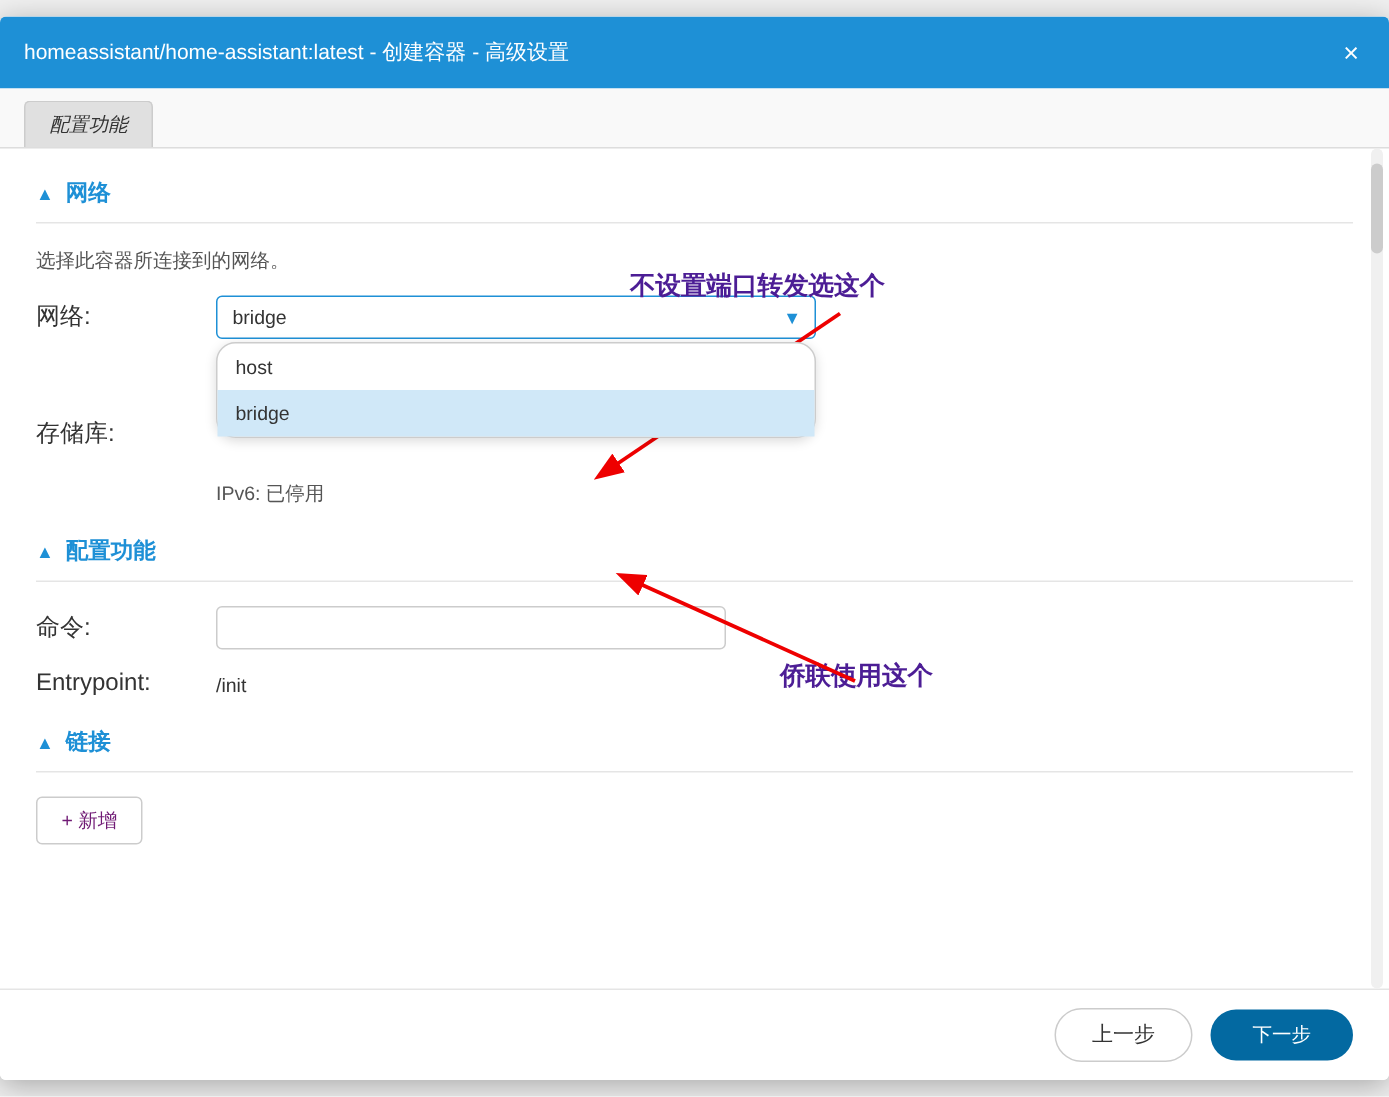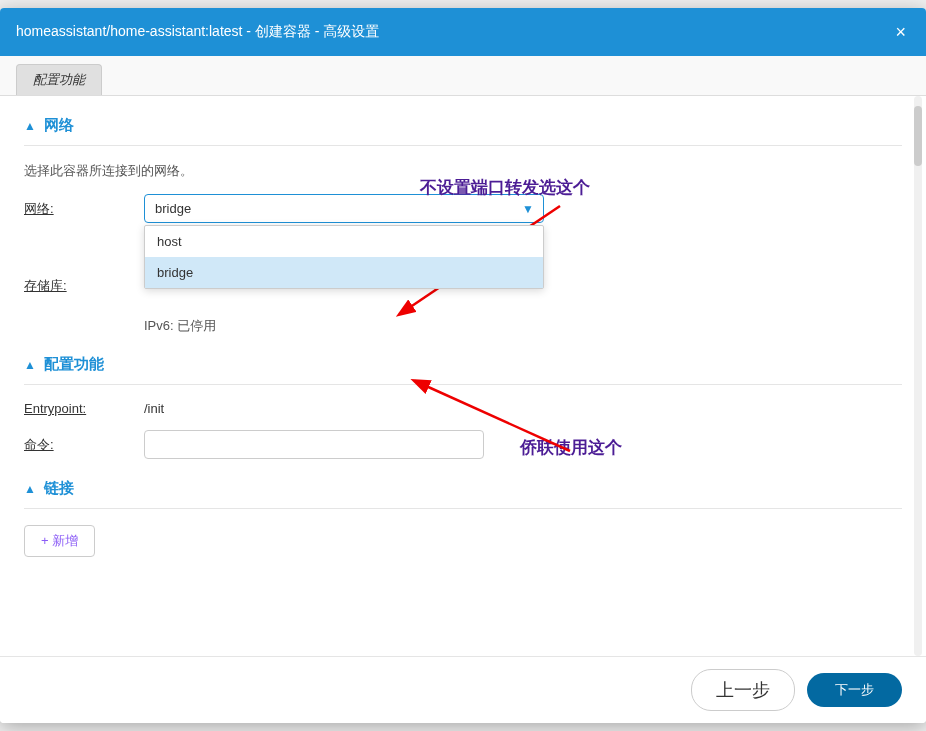--- a/index.html
+++ b/index.html
@@ -82,22 +82,21 @@
     }
     .field-row {
       display: flex;
       align-items: center;
       margin-bottom: 14px;
     }
     .field-label {
       width: 120px;
       color: #333;
       flex-shrink: 0;
-      font-size: 13px;
-      text-decoration: underline;
+      font-size: 16px;
     }
     .field-value {
       flex: 1;
       color: #333;
       font-size: 13px;
     }
     .section-desc {
       font-size: 13px;
       color: #555;
       margin-bottom: 14px;
@@ -127,21 +126,21 @@
       pointer-events: none;
       font-size: 12px;
     }
     .dropdown-menu {
       position: absolute;
       top: calc(100% + 2px);
       left: 0;
       width: 100%;
       background: #fff;
       border: 1px solid #ccc;
-      border-radius: 2px;
+      border-radius: 13px;
       z-index: 100;
       box-shadow: 0 2px 8px rgba(0,0,0,0.15);
     }
     .dropdown-item {
       padding: 8px 12px;
       font-size: 13px;
       color: #333;
       cursor: pointer;
     }
     .dropdown-item.selected {
@@ -164,38 +163,38 @@
     }
     .add-btn {
       display: inline-flex;
       align-items: center;
       gap: 6px;
       padding: 6px 16px;
       border: 1px solid #ccc;
       border-radius: 4px;
       background: #fff;
       font-size: 13px;
-      color: #8b5cf6;
+      color: #701a75;
       cursor: pointer;
     }
     .footer {
       display: flex;
       justify-content: flex-end;
       align-items: center;
       gap: 12px;
       padding: 12px 24px;
       border-top: 1px solid #e5e5e5;
       background: #fff;
     }
     .btn-prev {
       padding: 8px 24px;
       border: 1px solid #ccc;
       border-radius: 20px;
       background: #fff;
-      font-size: 18px;
+      font-size: 14px;
       color: #333;
       cursor: pointer;
     }
     .btn-next {
       padding: 8px 28px;
       border: none;
       border-radius: 20px;
       background: #0369a1;
       font-size: 13px;
       color: #fff;
@@ -277,26 +276,26 @@
         </div>
       </div>
     </div>
 
     <div class="section">
       <div class="section-header">
         <span class="chevron">▲</span>
         <span>配置功能</span>
       </div>
       <div class="field-row">
+        <span class="field-label">命令:</span>
+        <input class="text-input" type="text" value="" style="">
+      </div>
+      <div class="field-row">
         <span class="field-label">Entrypoint:</span>
         <span class="field-value">/init</span>
-      </div>
-      <div class="field-row">
-        <span class="field-label">命令:</span>
-        <input class="text-input" type="text" value="" style="">
       </div>
     </div>
 
     <div class="section">
       <div class="section-header">
         <span class="chevron">▲</span>
         <span>链接</span>
       </div>
       <button class="add-btn">+ 新增</button>
     </div>

